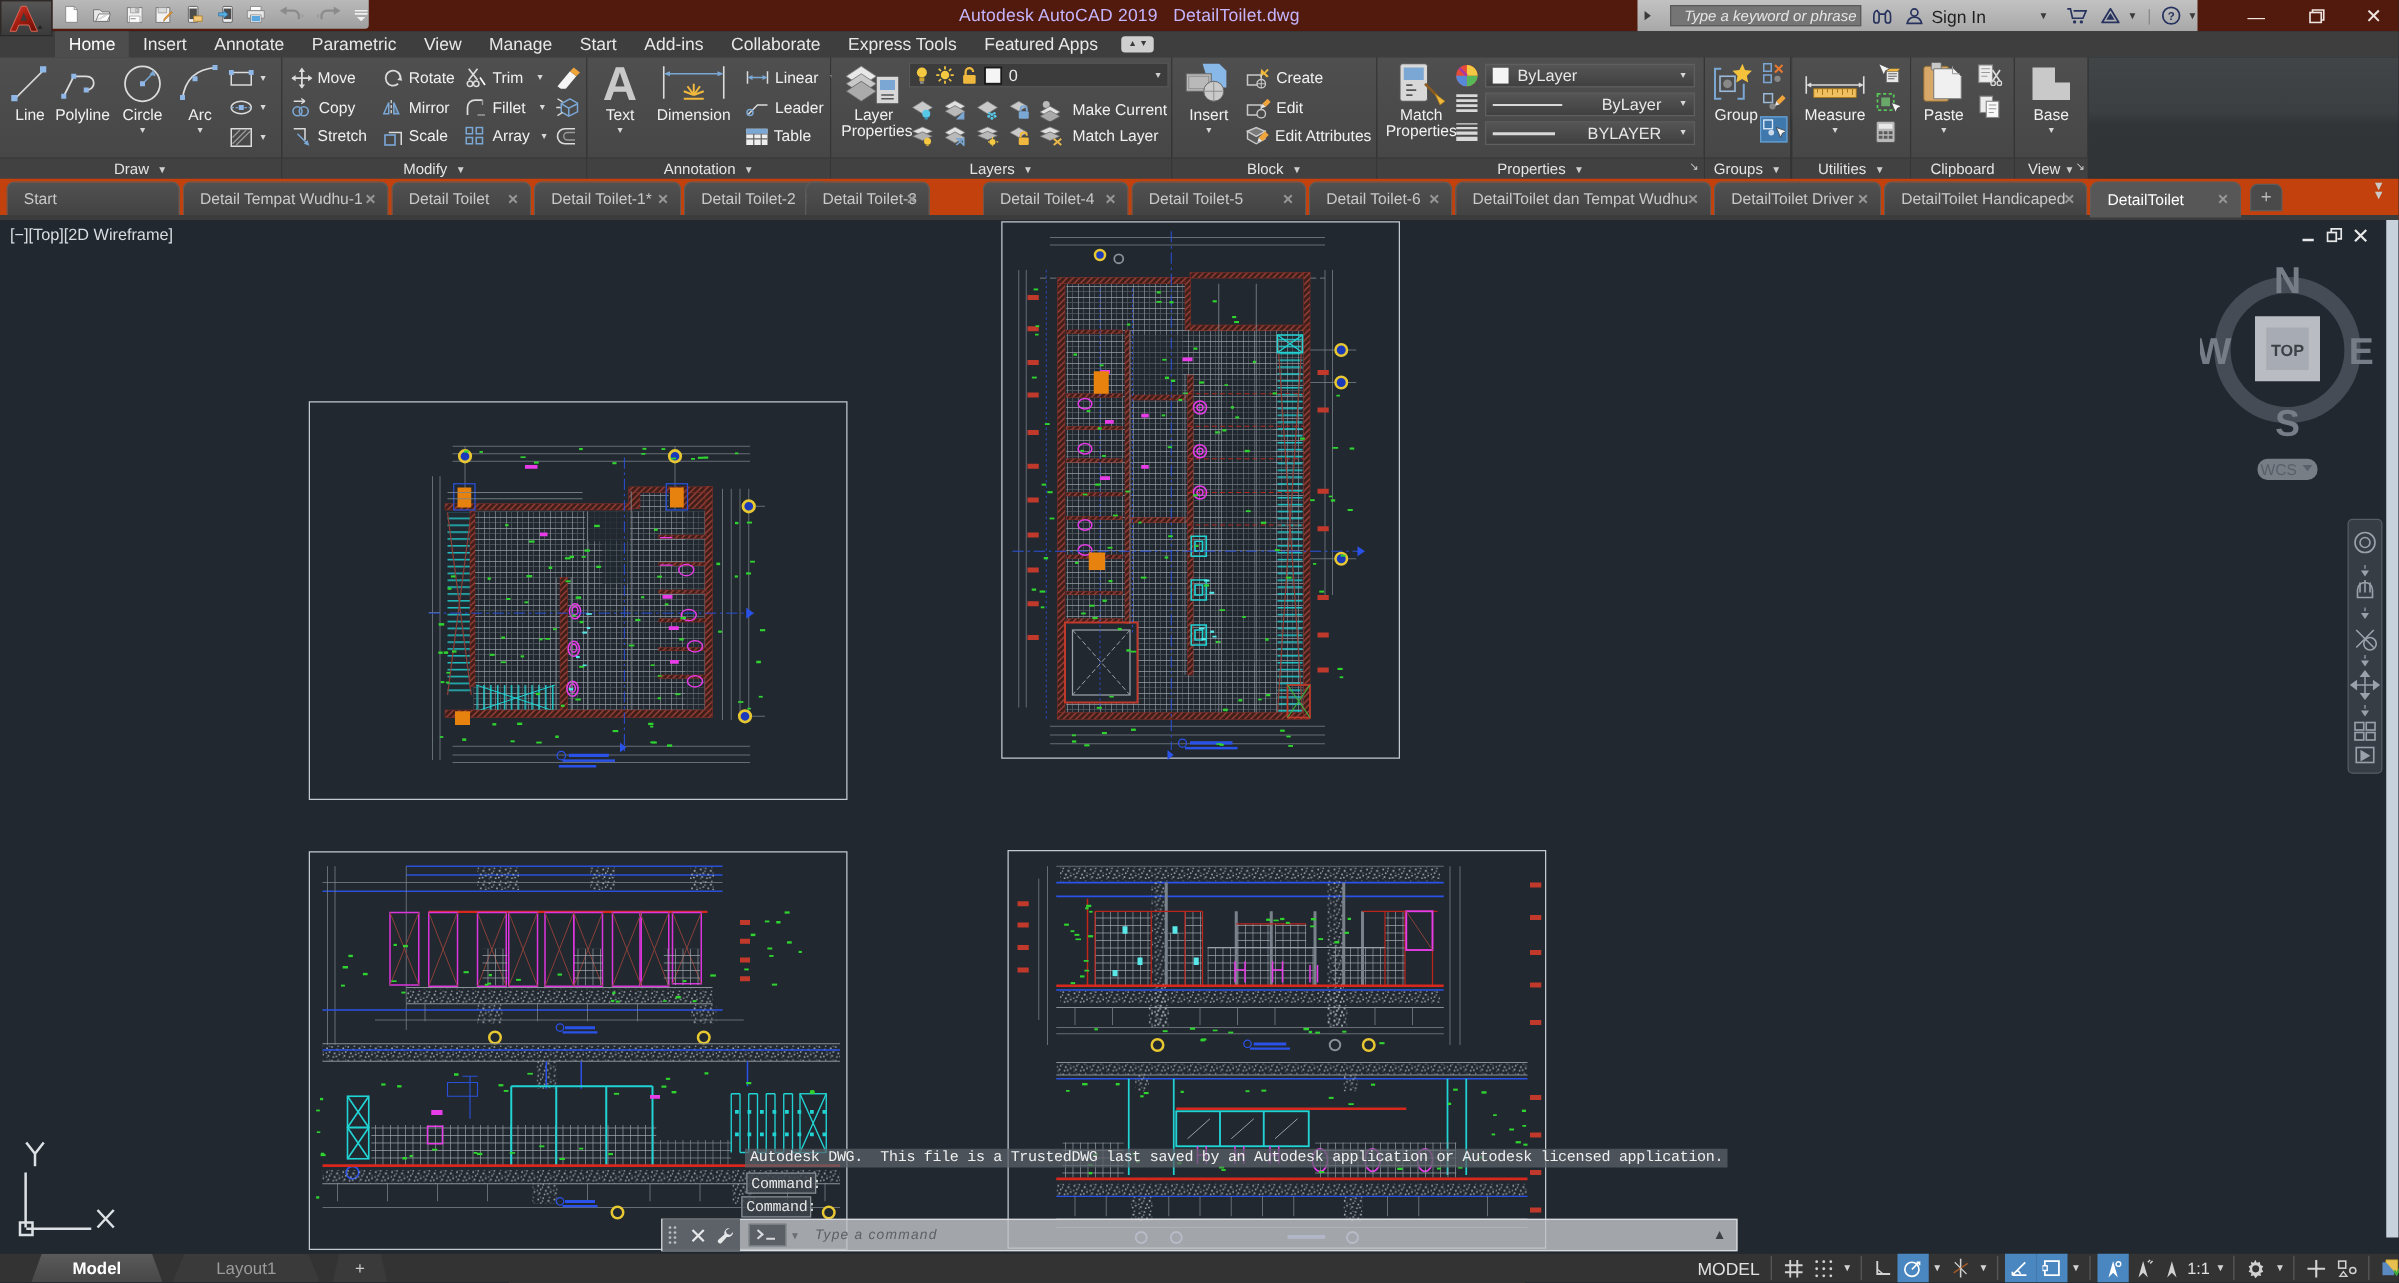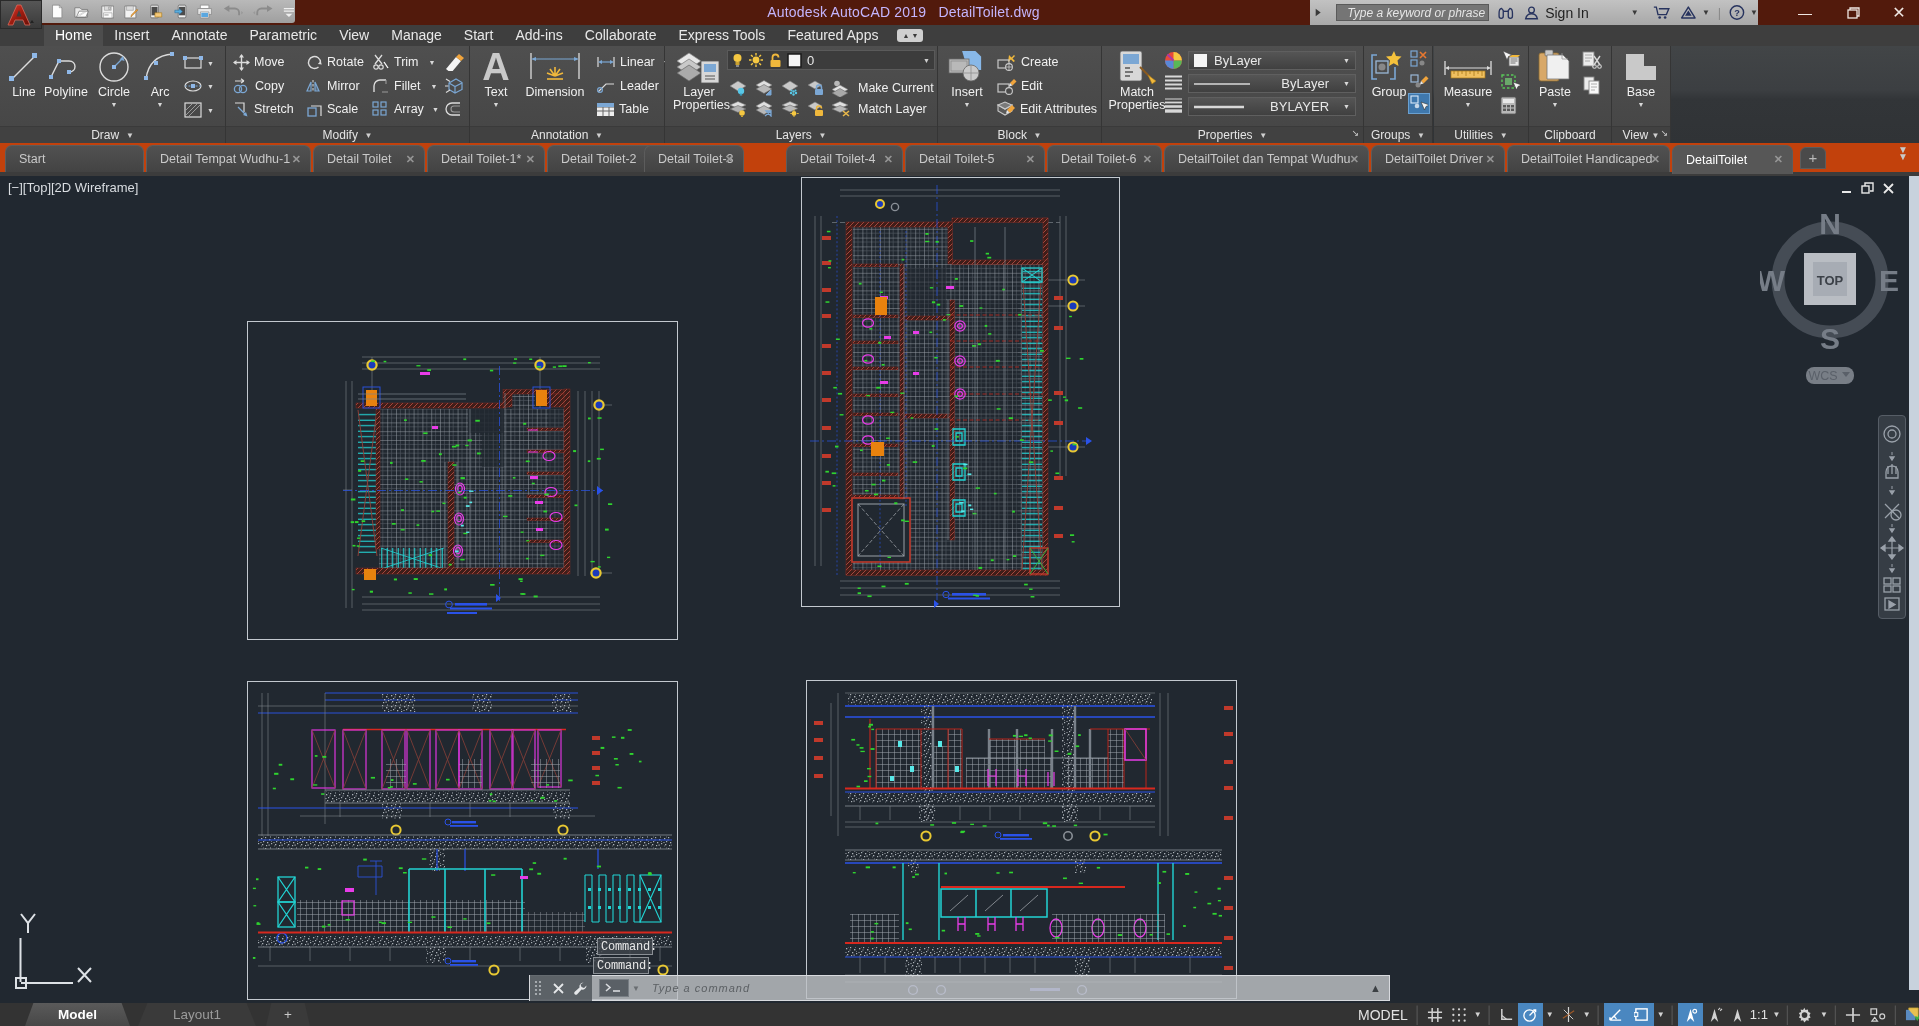--- a/index.html
+++ b/index.html
@@ -1714,20 +1714,21 @@
 <svg style="position:absolute; left:10px; top:730px;" width="90" height="85" viewBox="0 0 90 85">
   <g stroke="#dde1e5" stroke-width="2" fill="none">
     <path d="M11 8l7 9 7-9M18 17v10"></path>
     <path d="M10.5 32v44"></path>
     <rect x="6" y="72" width="10" height="10"></rect>
     <path d="M11 77h52"></path>
     <path d="M68 62l13 14M81 62L68 76"></path>
   </g>
 </svg>
 
+<div id="trustbar">Autodesk DWG.&nbsp; This file is a TrustedDWG last saved by an Autodesk application or Autodesk licensed application.</div>
 <div class="cmdhist" style="left:597px; top:762px; width:56px; height:17px;">Command:</div>
 <div class="cmdhist" style="left:593px; top:781px; width:56px; height:17px;">Command:</div>
 
 <div id="cmdbar">
   <div id="cmdgrip">
     <svg width="10" height="16" viewBox="0 0 10 16" style="margin-left:3px">
             <g fill="#b8bcc0">
               <circle cx="3" cy="2" r="1.1"></circle>
               <circle cx="7" cy="2" r="1.1"></circle>
               <circle cx="3" cy="6" r="1.1"></circle>

